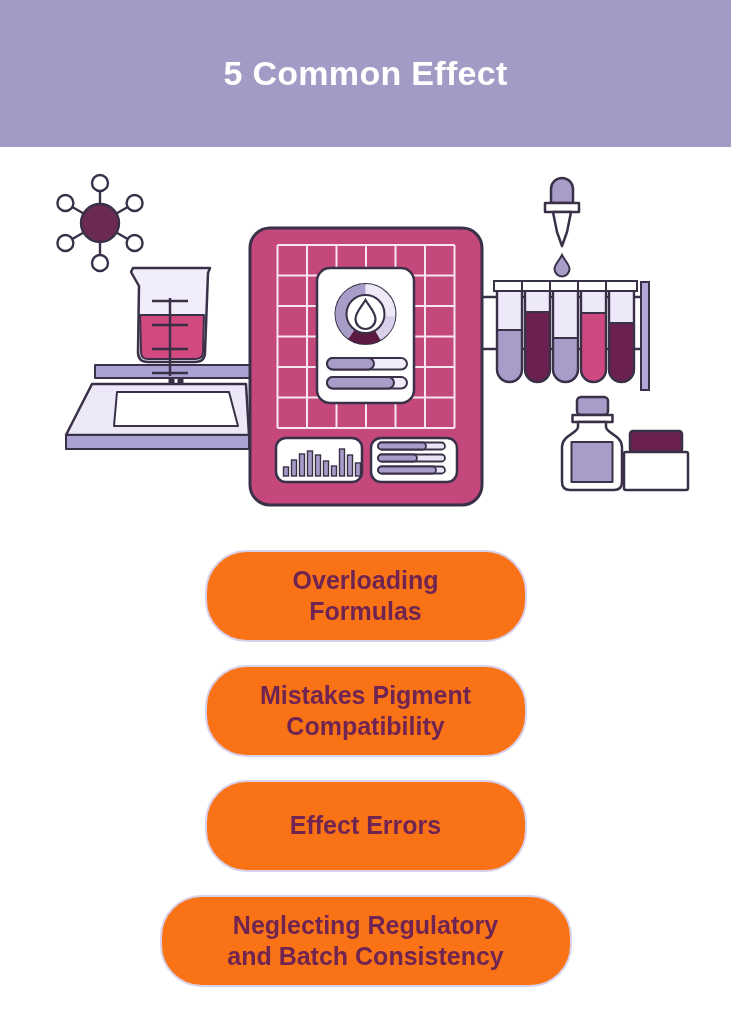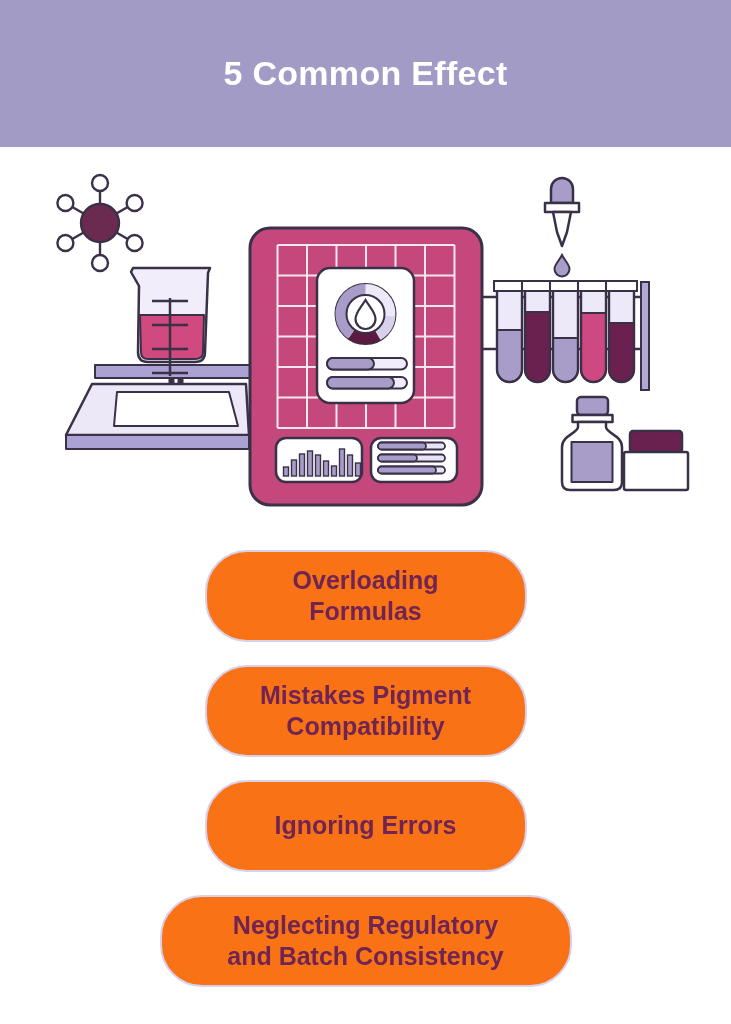--- a/index.html
+++ b/index.html
@@ -189,18 +189,18 @@
         <rect x="624" y="294" width="64" height="38" rx="2" fill="#ffffff" stroke-width="2.5"></rect>
       </g>
     </svg>
   </div>
 
   <div class="cards" id="cards">
       <div class="card">Overloading
 Formulas</div>
       <div class="card">Mistakes Pigment
 Compatibility</div>
-      <div class="card">Ignoring Errors</div>
+      <div class="card">Effect Errors</div>
       <div class="card wide">Neglecting Regulatory
 and Batch Consistency</div>
     </div>
 
 </div>
 
 </body></html>

